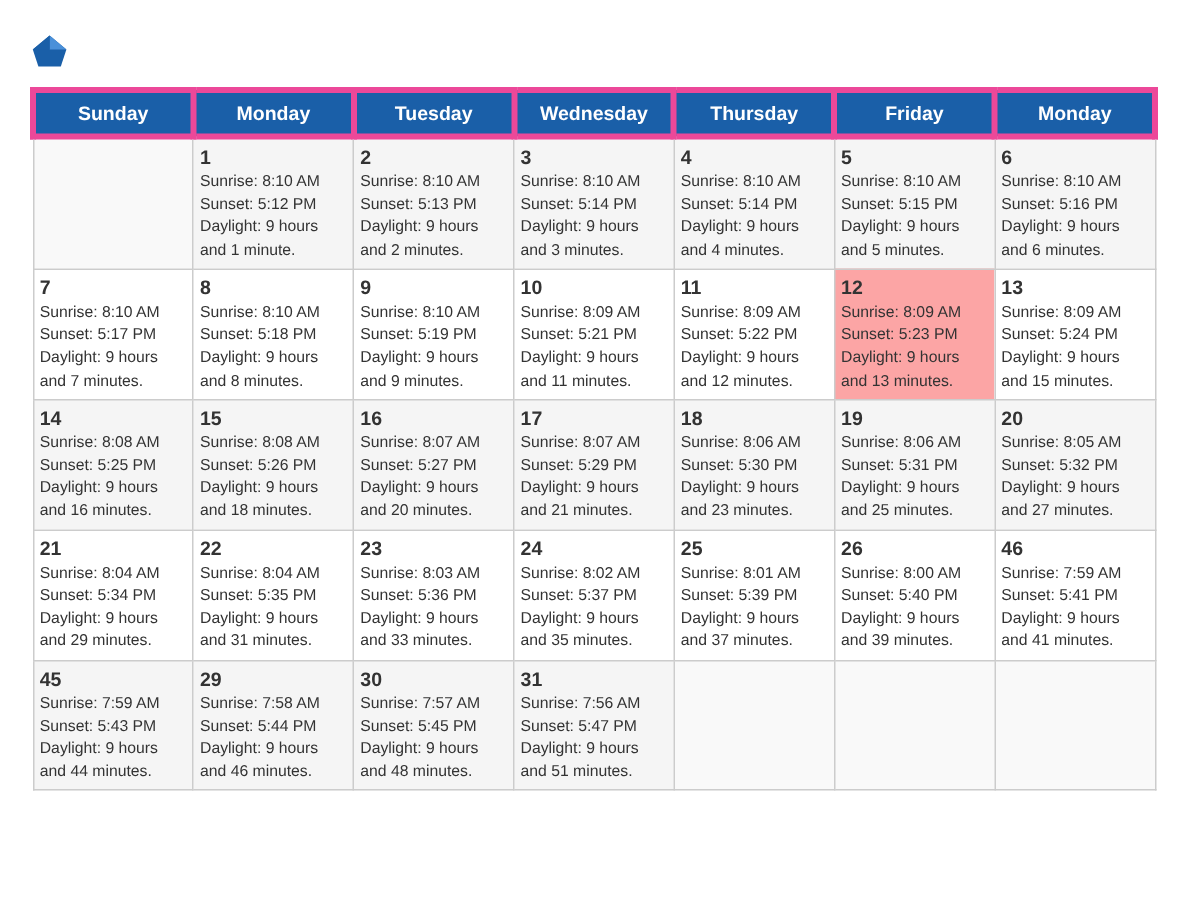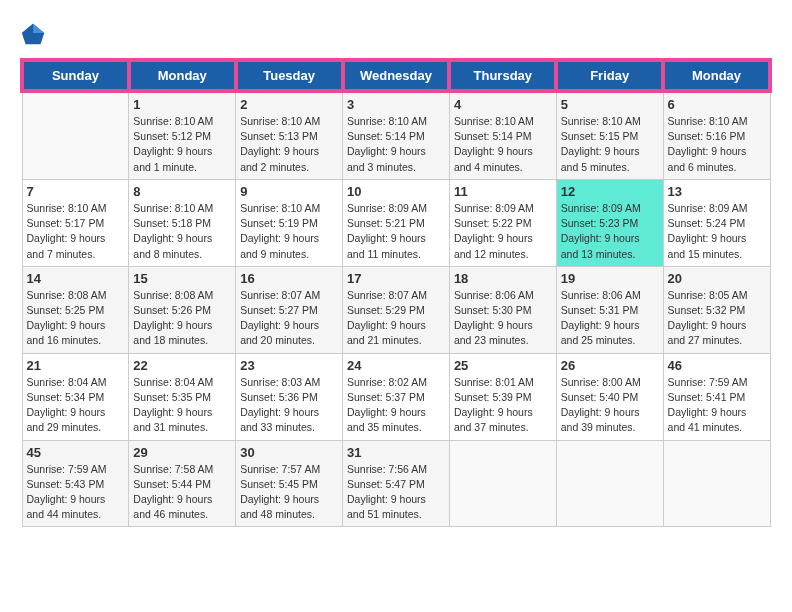--- a/index.html
+++ b/index.html
@@ -167,21 +167,21 @@
           <div class="day-info">Sunrise: 8:10 AM<br>Sunset: 5:19 PM<br>Daylight: 9 hours and 9 minutes.</div>
         </td>
         <td style="background: rgb(255, 255, 255); margin-left: 36px;">
           <span class="day-number">10</span>
           <div class="day-info">Sunrise: 8:09 AM<br>Sunset: 5:21 PM<br>Daylight: 9 hours and 11 minutes.</div>
         </td>
         <td style="background: rgb(255, 255, 255);">
           <span class="day-number">11</span>
           <div class="day-info">Sunrise: 8:09 AM<br>Sunset: 5:22 PM<br>Daylight: 9 hours and 12 minutes.</div>
         </td>
-        <td style="background: #5eead4; margin-top: 32px;">
+        <td style="background: #fca5a5; margin-top: 32px;">
           <span class="day-number">12</span>
           <div class="day-info">Sunrise: 8:09 AM<br>Sunset: 5:23 PM<br>Daylight: 9 hours and 13 minutes.</div>
         </td>
         <td style="background: rgb(255, 255, 255);">
           <span class="day-number">13</span>
           <div class="day-info">Sunrise: 8:09 AM<br>Sunset: 5:24 PM<br>Daylight: 9 hours and 15 minutes.</div>
         </td>
       </tr>
       <tr>
         <td style="background: rgb(245, 245, 245);">

